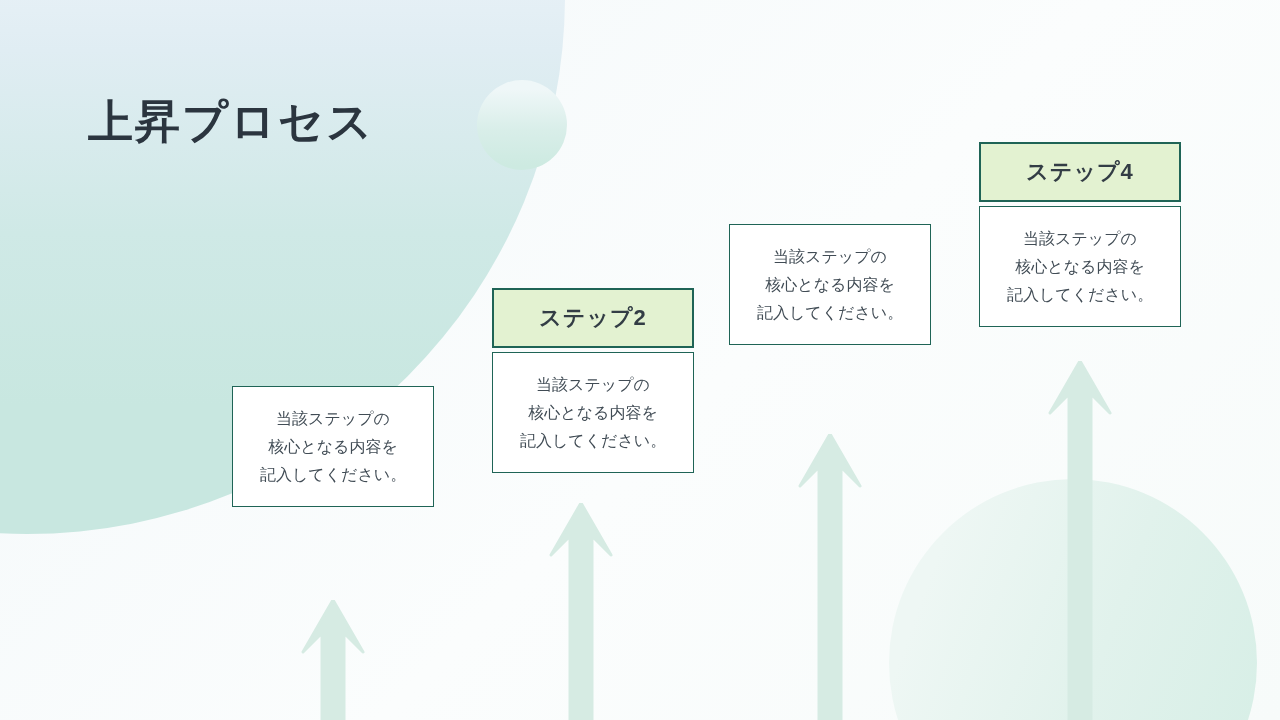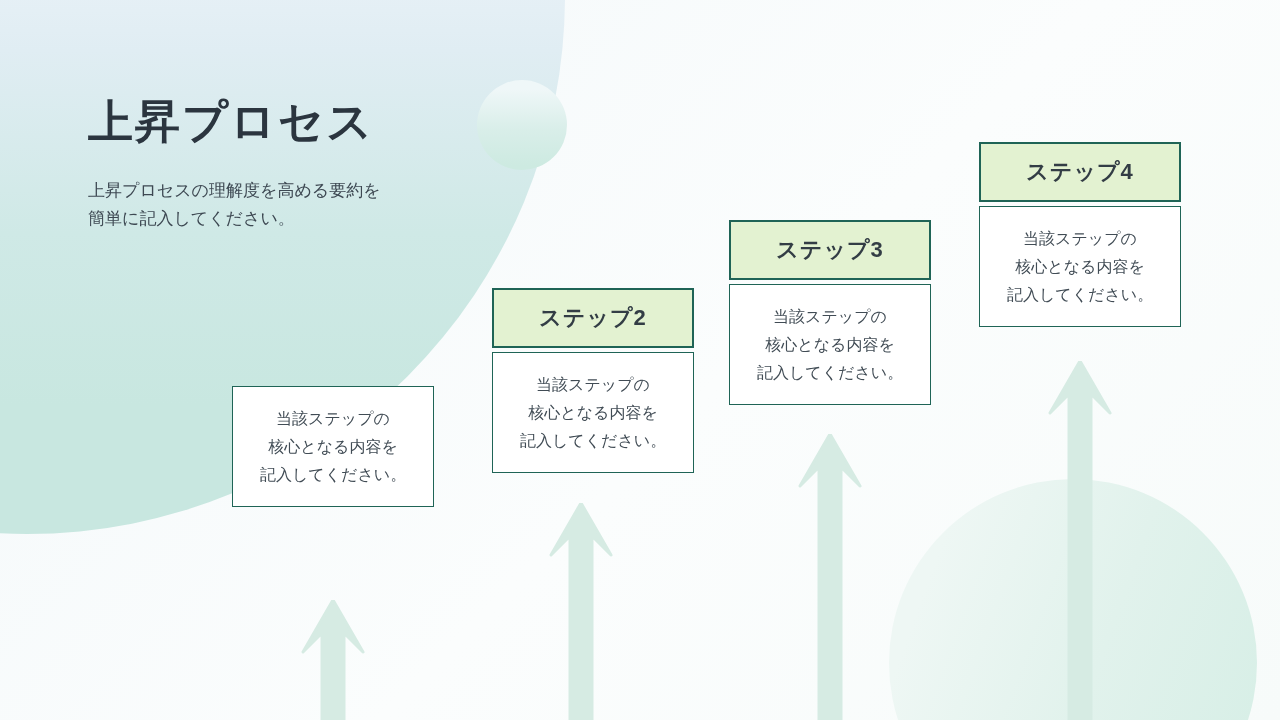--- a/index.html
+++ b/index.html
@@ -78,42 +78,37 @@
       <polygon points="32,0 62,52 43,33 43,286 21,286 21,33 2,52" fill="#d6ebe3" stroke="#d6ebe3" stroke-width="3" stroke-linejoin="round"></polygon>
     </svg>
   </div>
   <div class="arrow" style="left:1048px;top:361px;height:359px;">
     <svg width="64" height="359" viewBox="0 0 64 359" aria-hidden="true">
       <polygon points="32,0 62,52 43,33 43,359 21,359 21,33 2,52" fill="#d6ebe3" stroke="#d6ebe3" stroke-width="3" stroke-linejoin="round"></polygon>
     </svg>
   </div>
 
   <h1 class="title">上昇プロセス</h1>
-  <p class="subtitle">上昇プロセスの理解度を高める要約を
-簡単に記入してください。</p>
 
   <div class="step" style="left:232px;top:382px;">
     <div class="step-body">当該ステップの
 核心となる内容を
 記入してください。</div>
   </div>
 
   <div class="step" style="left:492px;top:288px;">
     <div class="step-header">
       <span>ステップ2</span>
     </div>
     <div class="step-body">当該ステップの
 核心となる内容を
 記入してください。</div>
   </div>
 
   <div class="step" style="left:729px;top:220px;">
-    <div class="step-header">
-      <span>ステップ3</span>
-    </div>
     <div class="step-body">当該ステップの
 核心となる内容を
 記入してください。</div>
   </div>
 
   <div class="step" style="left:979px;top:142px;">
     <div class="step-header">
       <span>ステップ4</span>
     </div>
     <div class="step-body">当該ステップの

